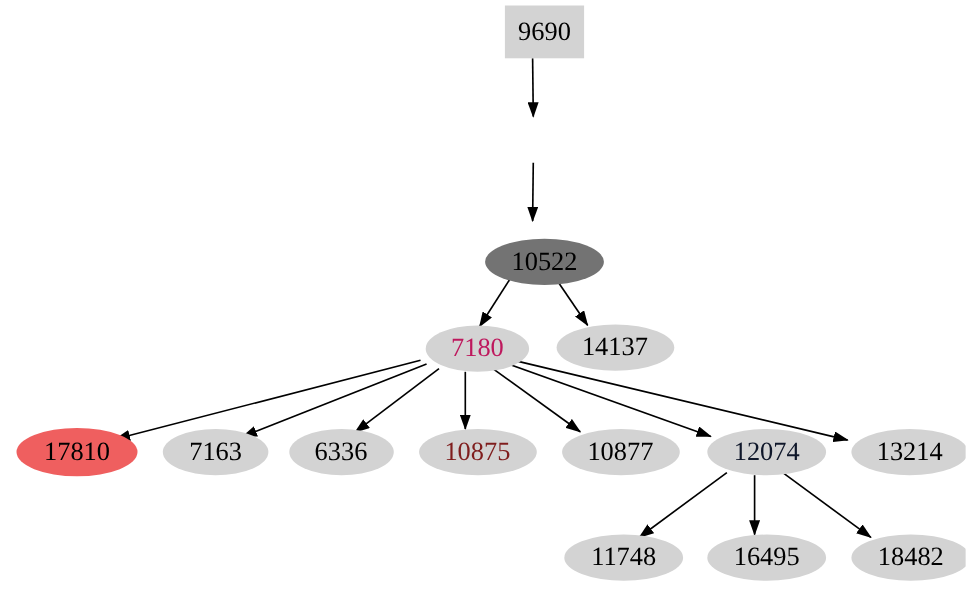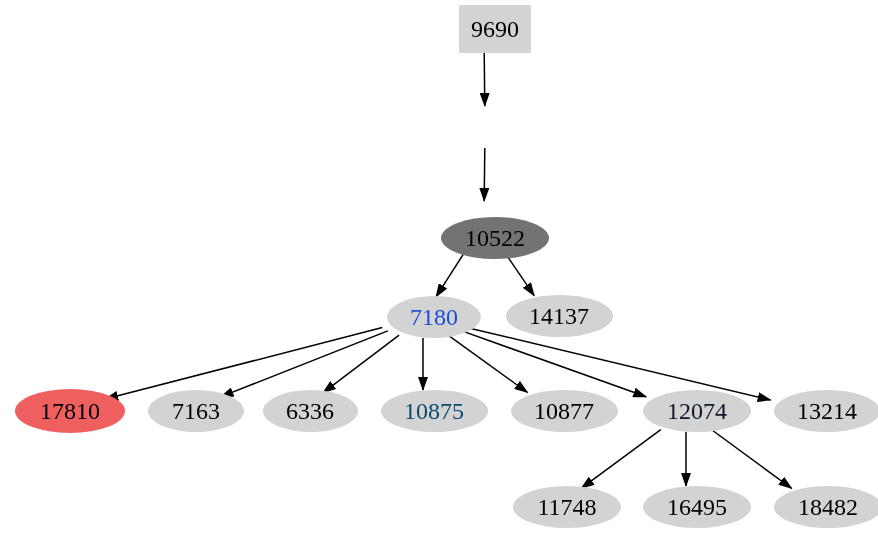--- a/index.html
+++ b/index.html
@@ -51,36 +51,36 @@
       <line x1="686.0" y1="432.0" x2="686.0" y2="486.0" stroke="#000000" stroke-width="1.5" marker-end="url(#arrowhead)"></line>
       <line x1="711.3" y1="429.5" x2="791.7" y2="488.5" stroke="#000000" stroke-width="1.5" marker-end="url(#arrowhead)"></line>
     </svg>
   <div id="node-layer">
       <div class="node box" style="left: 448px; top: 5px; width: 72px; height: 48px; background: rgb(211, 211, 211); color: rgb(0, 0, 0);">
         <span>9690</span>
       </div>
       <div class="node ellipse" style="left: 430px; top: 201px; width: 108px; height: 42px; background: #737373; color: rgb(0, 0, 0); margin-top: 16px;">
         <span>10522</span>
       </div>
-      <div class="node ellipse" style="left: 376px; top: 296px; width: 94px; height: 42px; background: rgb(211, 211, 211); color: #1d4ed8;">
+      <div class="node ellipse" style="left: 376px; top: 296px; width: 94px; height: 42px; background: rgb(211, 211, 211); color: #be185d;">
         <span>7180</span>
       </div>
       <div class="node ellipse" style="left: 494.5px; top: 295px; width: 107px; height: 42px; background: rgb(211, 211, 211); color: rgb(0, 0, 0);">
         <span>14137</span>
       </div>
       <div class="node ellipse" style="left: 4px; top: 389px; width: 110px; height: 44px; background: rgb(239, 95, 95); color: rgb(0, 0, 0);">
         <span>17810</span>
       </div>
       <div class="node ellipse" style="left: 137px; top: 390px; width: 96px; height: 42px; background: rgb(211, 211, 211); color: rgb(0, 0, 0);">
         <span>7163</span>
       </div>
       <div class="node ellipse" style="left: 251.5px; top: 390px; width: 95px; height: 42px; background: rgb(211, 211, 211); color: rgb(0, 0, 0);">
         <span>6336</span>
       </div>
-      <div class="node ellipse" style="left: 369.5px; top: 390px; width: 107px; height: 42px; background: rgb(211, 211, 211); color: #0c4a6e;">
+      <div class="node ellipse" style="left: 369.5px; top: 390px; width: 107px; height: 42px; background: rgb(211, 211, 211); color: #7f1d1d;">
         <span>10875</span>
       </div>
       <div class="node ellipse" style="left: 499.5px; top: 390px; width: 107px; height: 42px; background: rgb(211, 211, 211); color: rgb(0, 0, 0);">
         <span>10877</span>
       </div>
       <div class="node ellipse" style="left: 632px; top: 390px; width: 108px; height: 42px; background: rgb(211, 211, 211); color: #0f172a;">
         <span>12074</span>
       </div>
       <div class="node ellipse" style="left: 763px; top: 390px; width: 106px; height: 42px; background: rgb(211, 211, 211); color: rgb(0, 0, 0);">
         <span>13214</span>

